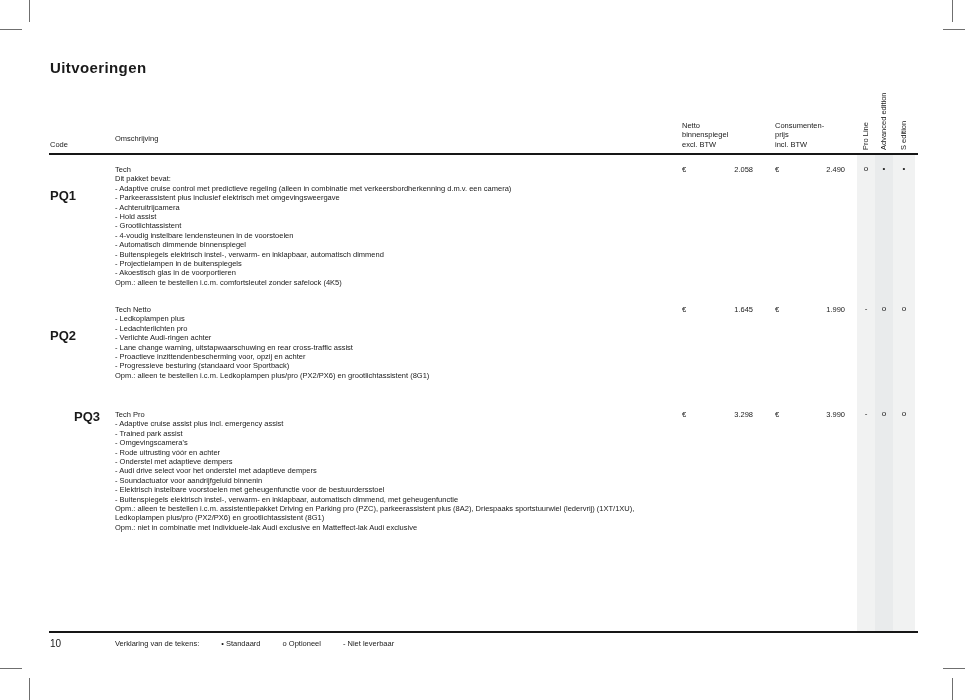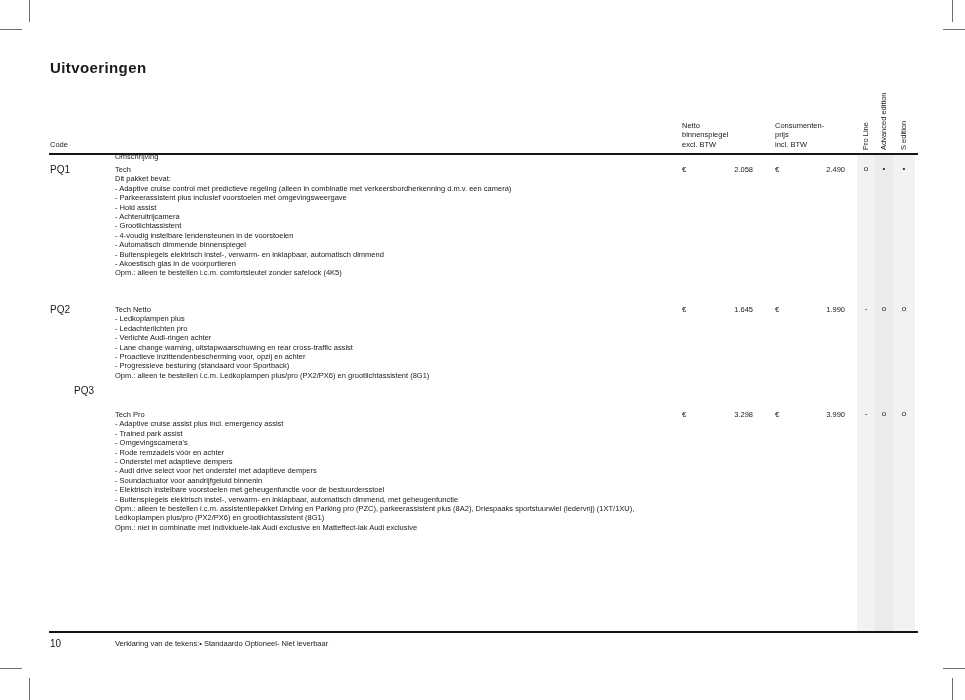--- a/index.html
+++ b/index.html
@@ -29,52 +29,52 @@
 
   .vlabel {
     position:absolute; top:150px; width:85px;
     transform:rotate(-90deg); transform-origin:0 0;
     white-space:nowrap; font-size:7.5px;
   }
   .vlabel.v1 { left:857px; height:18px; line-height:18px; }
   .vlabel.v2 { left:875px; height:18px; line-height:18px; }
   .vlabel.v3 { left:893px; height:22px; line-height:22px; }
 
-  .code { position:absolute; left:50px; font-size:10px; line-height:9.4px; font-weight:normal; }
+  .code { position:absolute; left:50px; font-size:13px; line-height:9.4px; font-weight:bold;margin-top:26px; }
   .pkg  { position:absolute; left:115px; width:548px; font-size:7.5px; line-height:9.4px; }
   .pkg-name { font-weight:normal; }
 
   .price { position:absolute; display:flex; justify-content:space-between; font-size:7.5px; line-height:9.4px; }
   .price.net  { left:682px; width:71px; }
   .price.cons { left:775px; width:70px; }
 
   .sym { position:absolute; font-size:8px; line-height:9.4px; text-align:center; }
   .sym.s1 { left:857px; width:18px; }
   .sym.s2 { left:875px; width:18px; }
   .sym.s3 { left:893px; width:22px; }
 
   .page-num { position:absolute; left:50px; top:639px; font-size:10px; line-height:9.4px; }
-  .legend { position:absolute; left:115px; top:639px; font-size:7.5px; line-height:9.4px; display:flex; gap:0; }
+  .legend { position:absolute; left:115px; top:639px; font-size:7.5px; line-height:9.4px; display:flex; gap:22px; }
 </style>
 </head>
 <body>
 
 <div class="crop v" style="left:29px; top:0;"></div>
 <div class="crop h" style="left:0; top:29px;"></div>
 <div class="crop v" style="left:952px; top:0;"></div>
 <div class="crop h" style="left:943px; top:29px;"></div>
 <div class="crop h" style="left:0; top:668px;"></div>
 <div class="crop v" style="left:29px; top:678px;"></div>
 <div class="crop h" style="left:943px; top:668px;"></div>
 <div class="crop v" style="left:952px; top:678px;"></div>
 
 <div class="title">Uitvoeringen</div>
 
 <div class="hdr" style="left:50px; top:140px;">Code</div>
-<div class="hdr" style="left:115px; top:152px;">Omschrijving</div>
+<div class="hdr" style="left:115px; top:134px;">Omschrijving</div>
 
 <div class="hdr" style="left:682px; top:121px;">
   <div>Netto</div>
   <div>binnenspiegel</div>
   <div>excl. BTW</div>
 </div>
 <div class="hdr" style="left:775px; top:121px;">
   <div>Consumenten-</div>
   <div>prijs</div>
   <div>incl. BTW</div>
@@ -89,27 +89,28 @@
 <div class="vlabel v3">S edition</div>
 
 <div class="rule top"></div>
 
 <div class="code" style="top:165px;">PQ1</div>
 <div class="pkg" style="top:165px;">
   <div class="pkg-name">Tech</div>
   <div>
       <div>Dit pakket bevat:</div>
       <div>- Adaptive cruise control met predictieve regeling (alleen in combinatie met verkeersbordherkenning d.m.v. een camera)</div>
-      <div>- Parkeerassistent plus inclusief voorstoelen met omgevingsweergave</div>
+      <div>- Parkeerassistent plus inclusief elektrisch met omgevingsweergave</div>
+      <div>- Achteruitrijcamera</div>
       <div>- Hold assist</div>
-      <div>- Achteruitrijcamera</div>
       <div>- Grootlichtassistent</div>
       <div>- 4-voudig instelbare lendensteunen in de voorstoelen</div>
       <div>- Automatisch dimmende binnenspiegel</div>
       <div>- Buitenspiegels elektrisch instel-, verwarm- en inklapbaar, automatisch dimmend</div>
+      <div>- Projectielampen in de buitenspiegels</div>
       <div>- Akoestisch glas in de voorportieren</div>
       <div>Opm.: alleen te bestellen i.c.m. comfortsleutel zonder safelock (4K5)</div>
     </div>
 </div>
 <div class="price net" style="top:165px;">
   <span>€</span>
   <span>2.058</span>
 </div>
 <div class="price cons" style="top:165px;">
   <span>€</span>
@@ -144,21 +145,21 @@
 <div class="sym s2" style="top:304px;">o</div>
 <div class="sym s3" style="top:304px;">o</div>
 
 <div class="code" style="top:386px;padding-left:24px;">PQ3</div>
 <div class="pkg" style="top:410px;">
   <div class="pkg-name">Tech Pro</div>
   <div>
       <div>- Adaptive cruise assist plus incl. emergency assist</div>
       <div>- Trained park assist</div>
       <div>- Omgevingscamera's</div>
-      <div>- Rode remzadels vóór en achter</div>
+      <div>- Rode uitrusting vóór en achter</div>
       <div>- Onderstel met adaptieve dempers</div>
       <div>- Audi drive select voor het onderstel met adaptieve dempers</div>
       <div>- Soundactuator voor aandrijfgeluid binnenin</div>
       <div>- Elektrisch instelbare voorstoelen met geheugenfunctie voor de bestuurdersstoel</div>
       <div>- Buitenspiegels elektrisch instel-, verwarm- en inklapbaar, automatisch dimmend, met geheugenfunctie</div>
       <div>Opm.: alleen te bestellen i.c.m. assistentiepakket Driving en Parking pro (PZC), parkeerassistent plus (8A2), Driespaaks sportstuurwiel (ledervrij) (1XT/1XU), Ledkoplampen plus/pro (PX2/PX6) en grootlichtassistent (8G1)</div>
       <div>Opm.: niet in combinatie met Individuele-lak Audi exclusive en Matteffect-lak Audi exclusive</div>
     </div>
 </div>
 <div class="price net" style="top:410px;">

